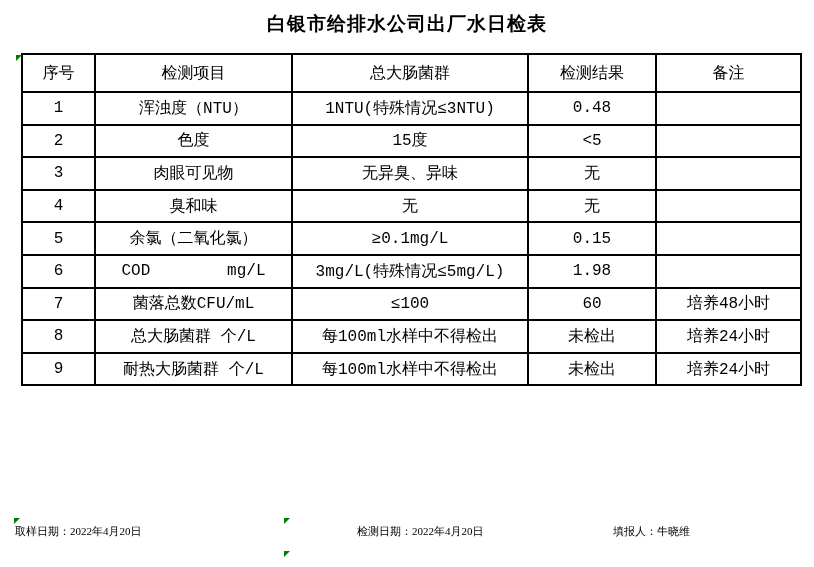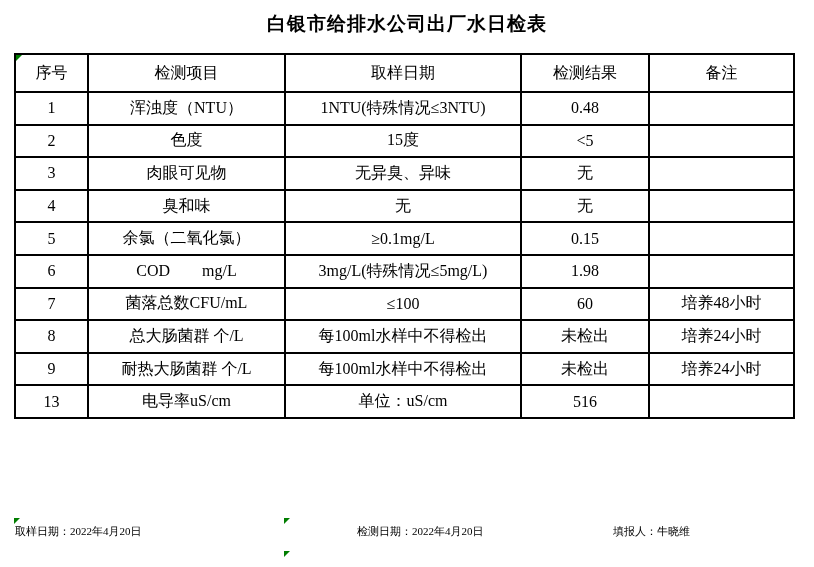--- a/index.html
+++ b/index.html
@@ -8,22 +8,22 @@
     background:#ffffff;color:#000000;
     font-family:"Liberation Serif","DejaVu Serif",serif;
     position:relative;overflow:hidden;
   }
   .title{
     position:absolute;top:11px;left:0;width:814px;
     text-align:center;font-size:19px;font-weight:700;
     letter-spacing:1px;margin:0;
   }
   table.report{
-    position:absolute;left:14px;top:53px;
-    width:779px;border-collapse:collapse;table-layout:fixed;
+    position:absolute;left:21px;top:53px;
+    width:779px;border-collapse:collapse;table-layout:fixed;font-family:Liberation Mono, monospace;
   }
   .report th,.report td{
     border:2px solid #000000;
     text-align:center;vertical-align:middle;
     font-size:16px;font-weight:400;
     white-space:pre;overflow:hidden;
     padding:0 1px;
   }
   .report thead tr{height:38px;}
   .report tbody tr{height:32.6px;}
@@ -54,21 +54,21 @@
     <col style="width:73px">
     <col style="width:197px">
     <col style="width:236px">
     <col style="width:128px">
     <col style="width:145px">
   </colgroup>
   <thead>
     <tr>
       <th>序号</th>
       <th>检测项目</th>
-      <th>取样日期</th>
+      <th>总大肠菌群</th>
       <th>检测结果</th>
       <th>备注</th>
     </tr>
   </thead>
   <tbody>
   <tr>
     <td>1</td>
     <td>浑浊度（NTU）</td>
     <td>1NTU(特殊情况≤3NTU)</td>
     <td>0.48</td>
@@ -135,27 +135,20 @@
     <td>9</td>
     <td>耐热大肠菌群 个/L</td>
     <td>每100ml水样中不得检出</td>
     <td>未检出</td>
     <td>培养24小时</td>
   </tr>
 
 
 
 
-  <tr>
-    <td>13</td>
-    <td>电导率uS/cm</td>
-    <td>单位：uS/cm</td>
-    <td>516</td>
-    <td></td>
-  </tr>
 </tbody>
 </table>
 
 <div class="footer-line">
   <span class="footer-sampling">取样日期：2022年4月20日</span>
   <span class="footer-test">检测日期：2022年4月20日</span>
   <span class="footer-reporter">填报人：牛晓维</span>
 </div>
 
 <div class="tri tri-header"></div>

